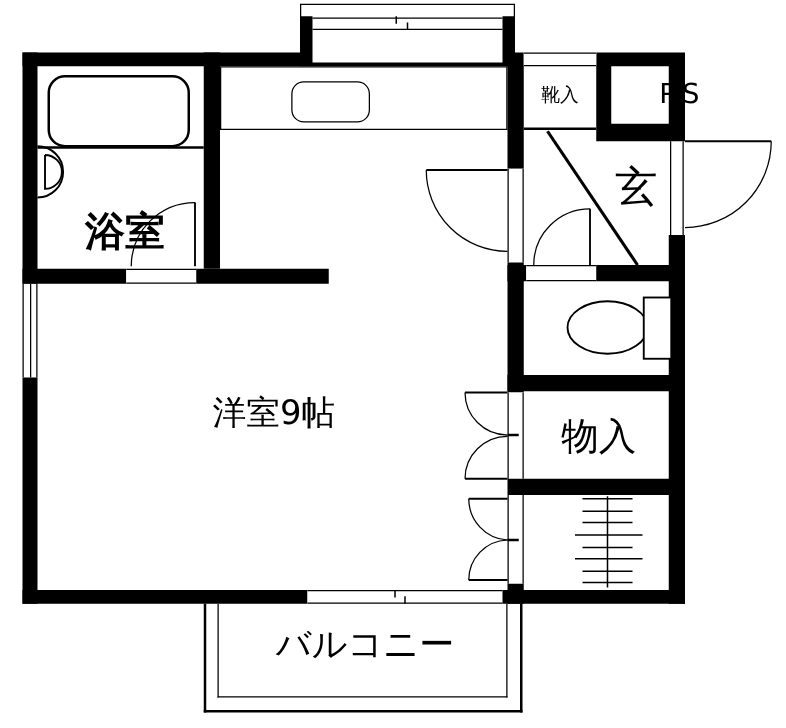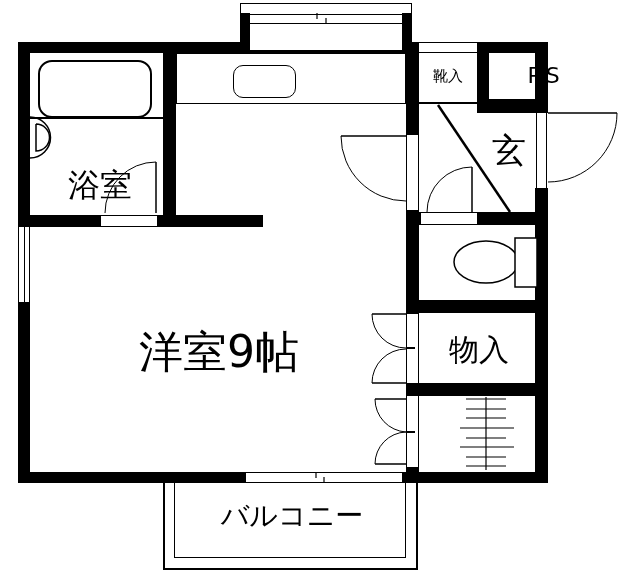--- a/index.html
+++ b/index.html
@@ -122,21 +122,21 @@
 
       <g stroke-width="1.2">
         <path d="M317,13 V19"></path>
           <path d="M326,18 V24"></path>
         <path d="M316,472 V478"></path>
           <path d="M324,477 V483"></path>
       </g>
     </g>
   </svg>
 
-  <div class="lbl" style="left:100px;top:185px;font-size:32px;">浴室</div>
-  <div class="lbl" style="left:219px;top:352px;font-size:44px;">洋室9帖</div>
+  <div class="lbl" style="left:100px;top:185px;font-size:32px;font-weight:bold;">浴室</div>
+  <div class="lbl" style="left:219px;top:331px;font-size:27px;">洋室9帖</div>
   <div class="lbl" style="left:509px;top:150px;font-size:34px;">玄</div>
   <div class="lbl" style="left:448px;top:76px;font-size:15px;">靴入</div>
   <div class="lbl" style="left:498px;top:76px;font-size:22px;letter-spacing:5px;margin-left:48px;">PS</div>
   <div class="lbl" style="left:479px;top:350px;font-size:30px;">物入</div>
   <div class="lbl" style="left:292px;top:516px;font-size:28px;">バルコニー</div>
 
 </div>
 
 </body></html>

